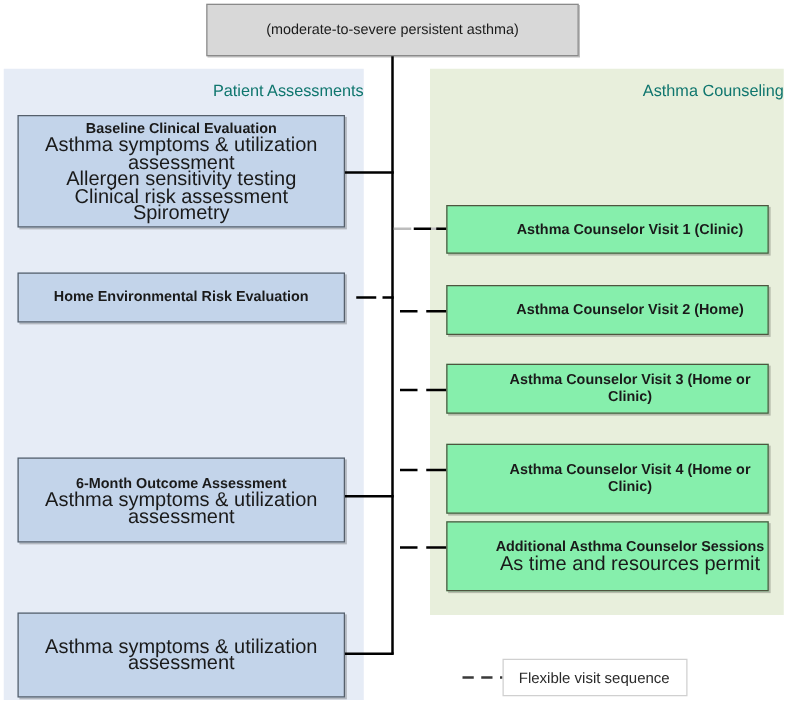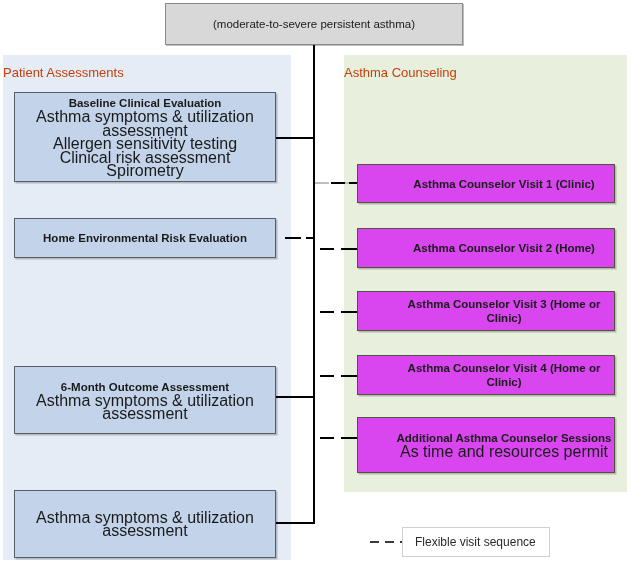--- a/index.html
+++ b/index.html
@@ -60,23 +60,23 @@
     top: 55px;
     width: 283px;
     height: 437px;
     background: #e8efdc;
   }
   .panel-title {
     position: absolute;
     top: 10px;
     left: 0;
     width: 100%;
-    text-align: left;
+    text-align: right;
     font-size: 13px;
-    color: #c2410c;
+    color: #0f766e;
   }
 
   
   .node {
     position: absolute;
     box-sizing: border-box;
     display: flex;
     flex-direction: column;
     align-items: center;
     justify-content: center;
@@ -93,21 +93,21 @@
     line-height: 13.5px;
   }
 
   .node-blue {
     background: #c3d4ea;
     border: 1.5px solid #555f6b;
     left: 14px;
     width: 262px;
   }
   .node-green {
-    background: #d946ef;
+    background: #86efac;
     border: 1.5px solid #4e553f;
     left: 357px;
     width: 258px;
     padding-left: 36px;
   }
 
   
   .line {
     position: absolute;
     background: #000000;
@@ -233,21 +233,21 @@
 </div>
 
 <div class="node node-green" style="top:228px;height:40px;">
   <div class="title">Asthma Counselor Visit 2 (Home)</div>
 </div>
 
 <div class="node node-green" style="top:291px;height:40px;">
   <div class="title">Asthma Counselor Visit 3 (Home or Clinic)</div>
 </div>
 
-<div class="node node-green" style="top:355px;height:40px;text-align:center;">
+<div class="node node-green" style="top:355px;height:56px;text-align:center;">
   <div class="title">Asthma Counselor Visit 4 (Home or Clinic)</div>
 </div>
 
 <div class="node node-green" style="top:417px;height:56px;">
   <div class="title">Additional Asthma Counselor Sessions</div>
   <div class="sub">As time and resources permit</div>
 </div>
 
 <div class="legend-dashes">
   <i style="left:0px;"></i>

